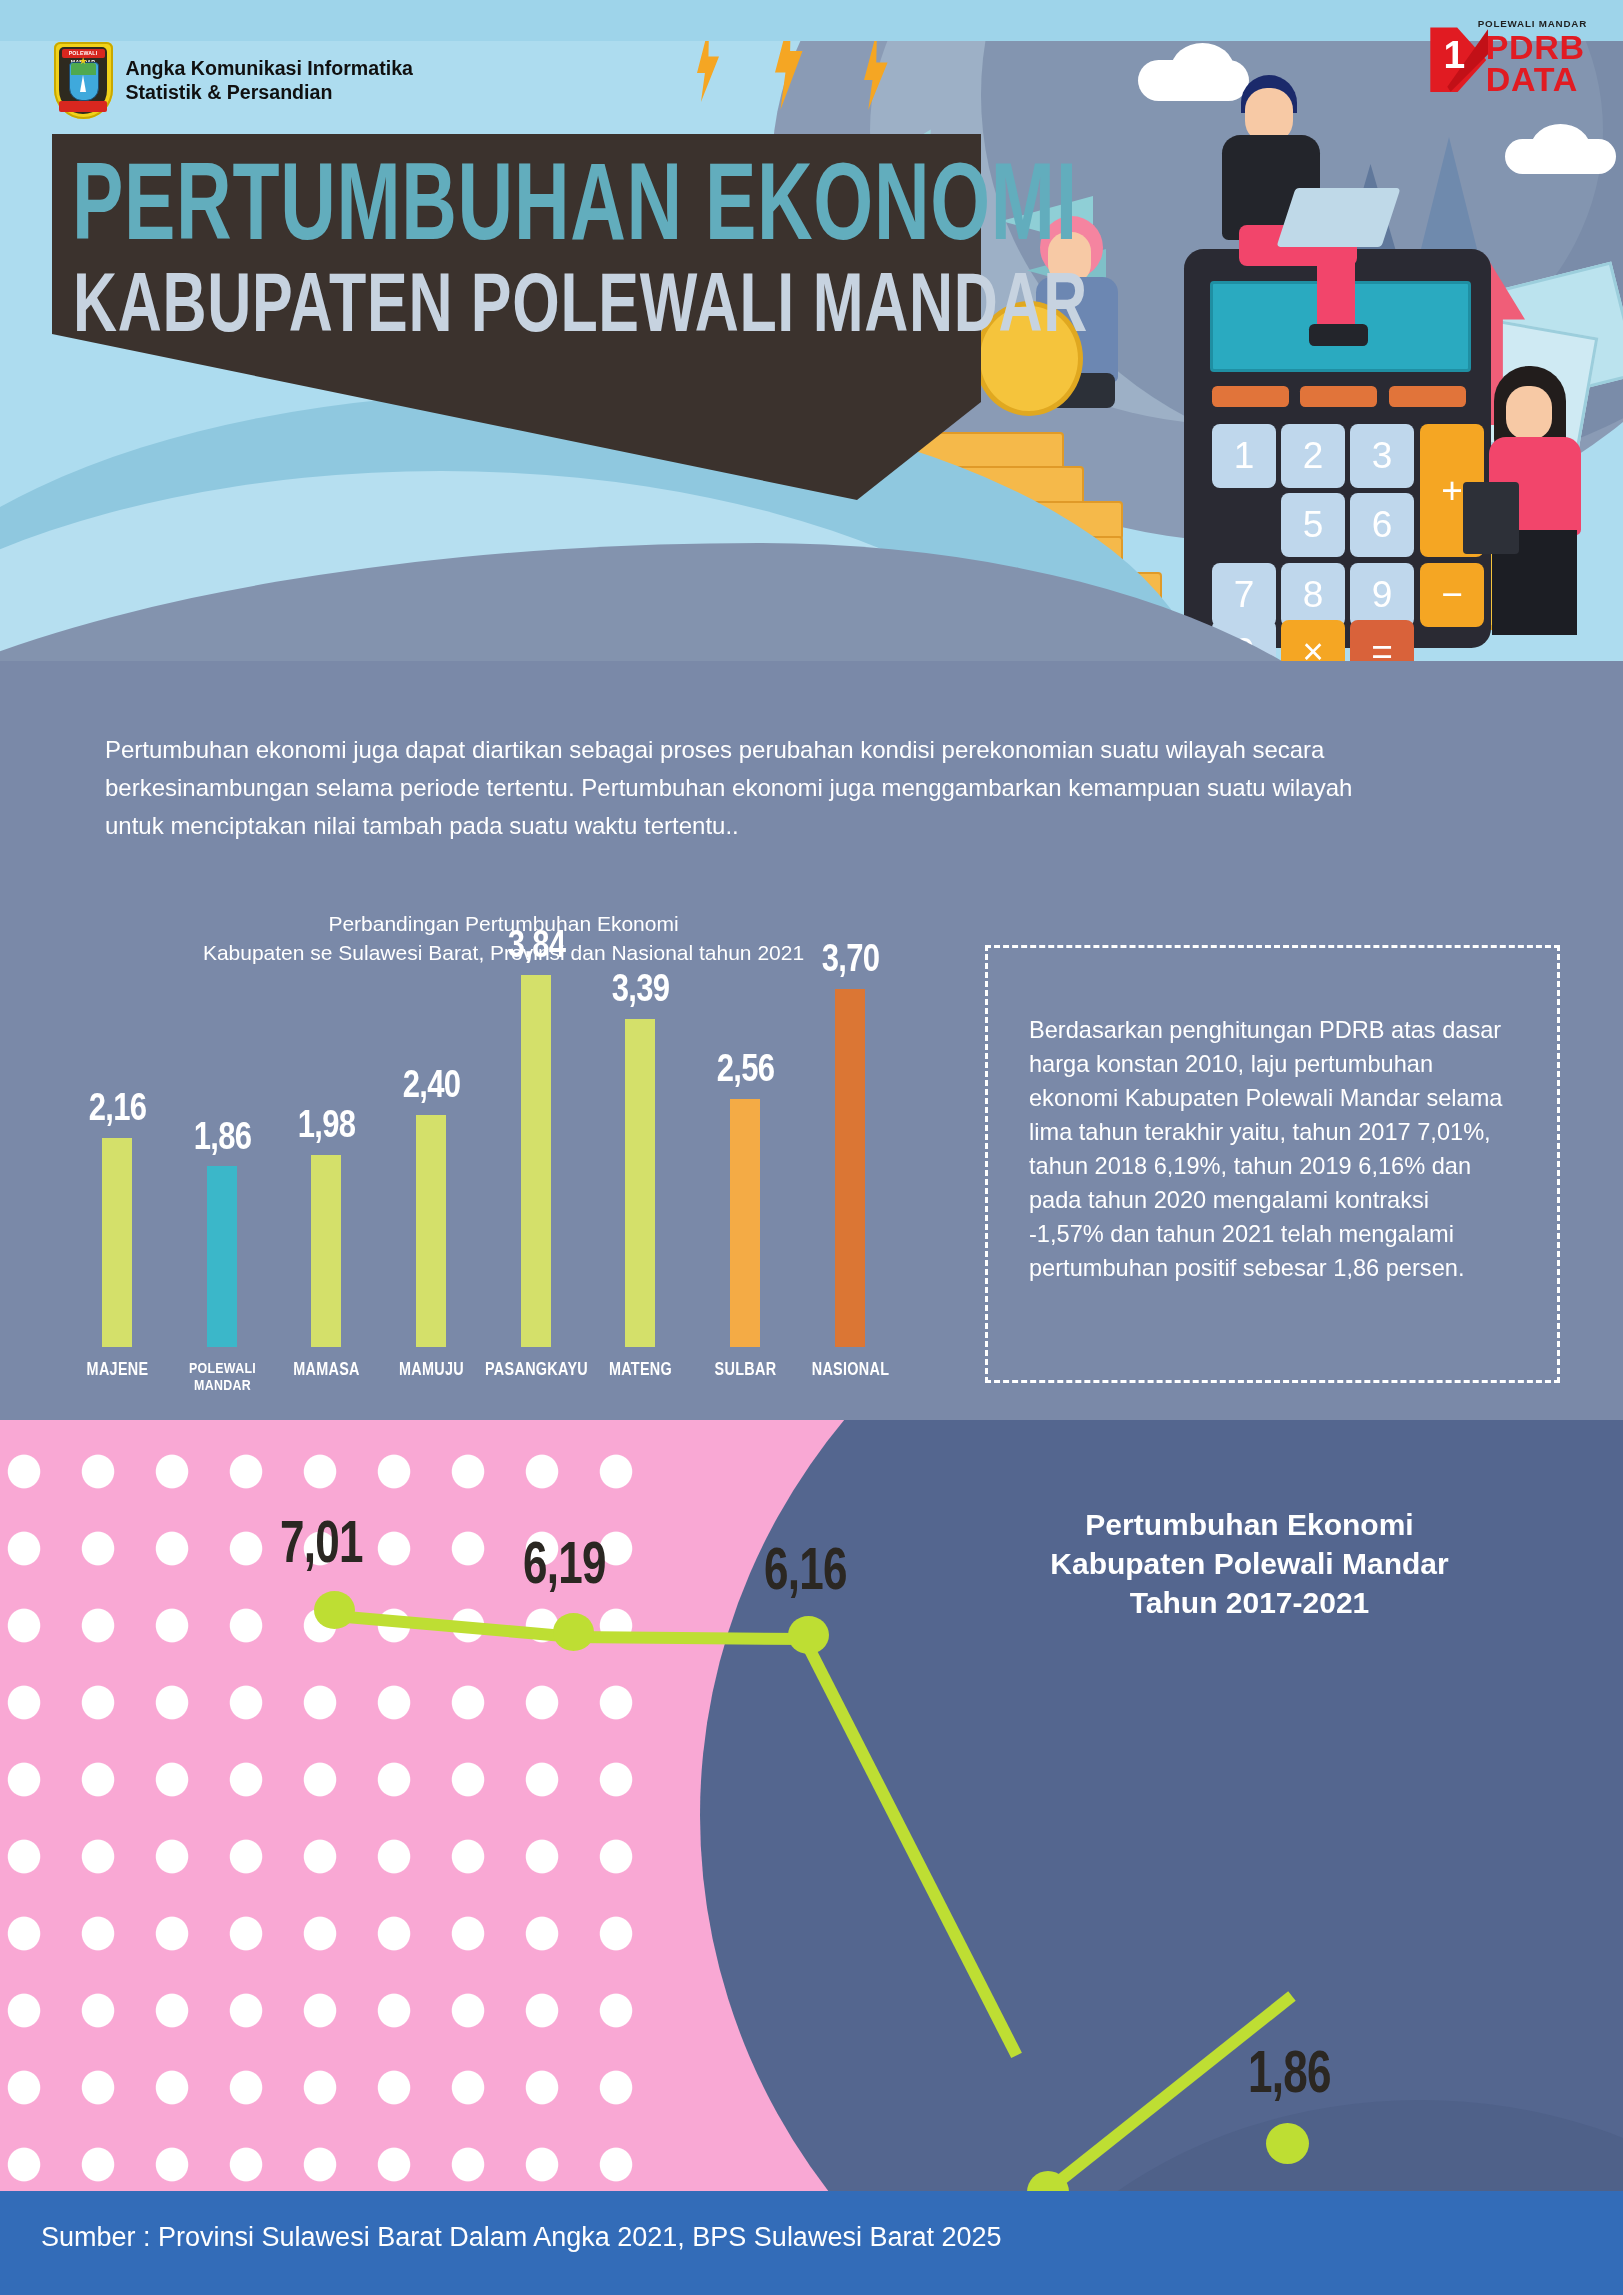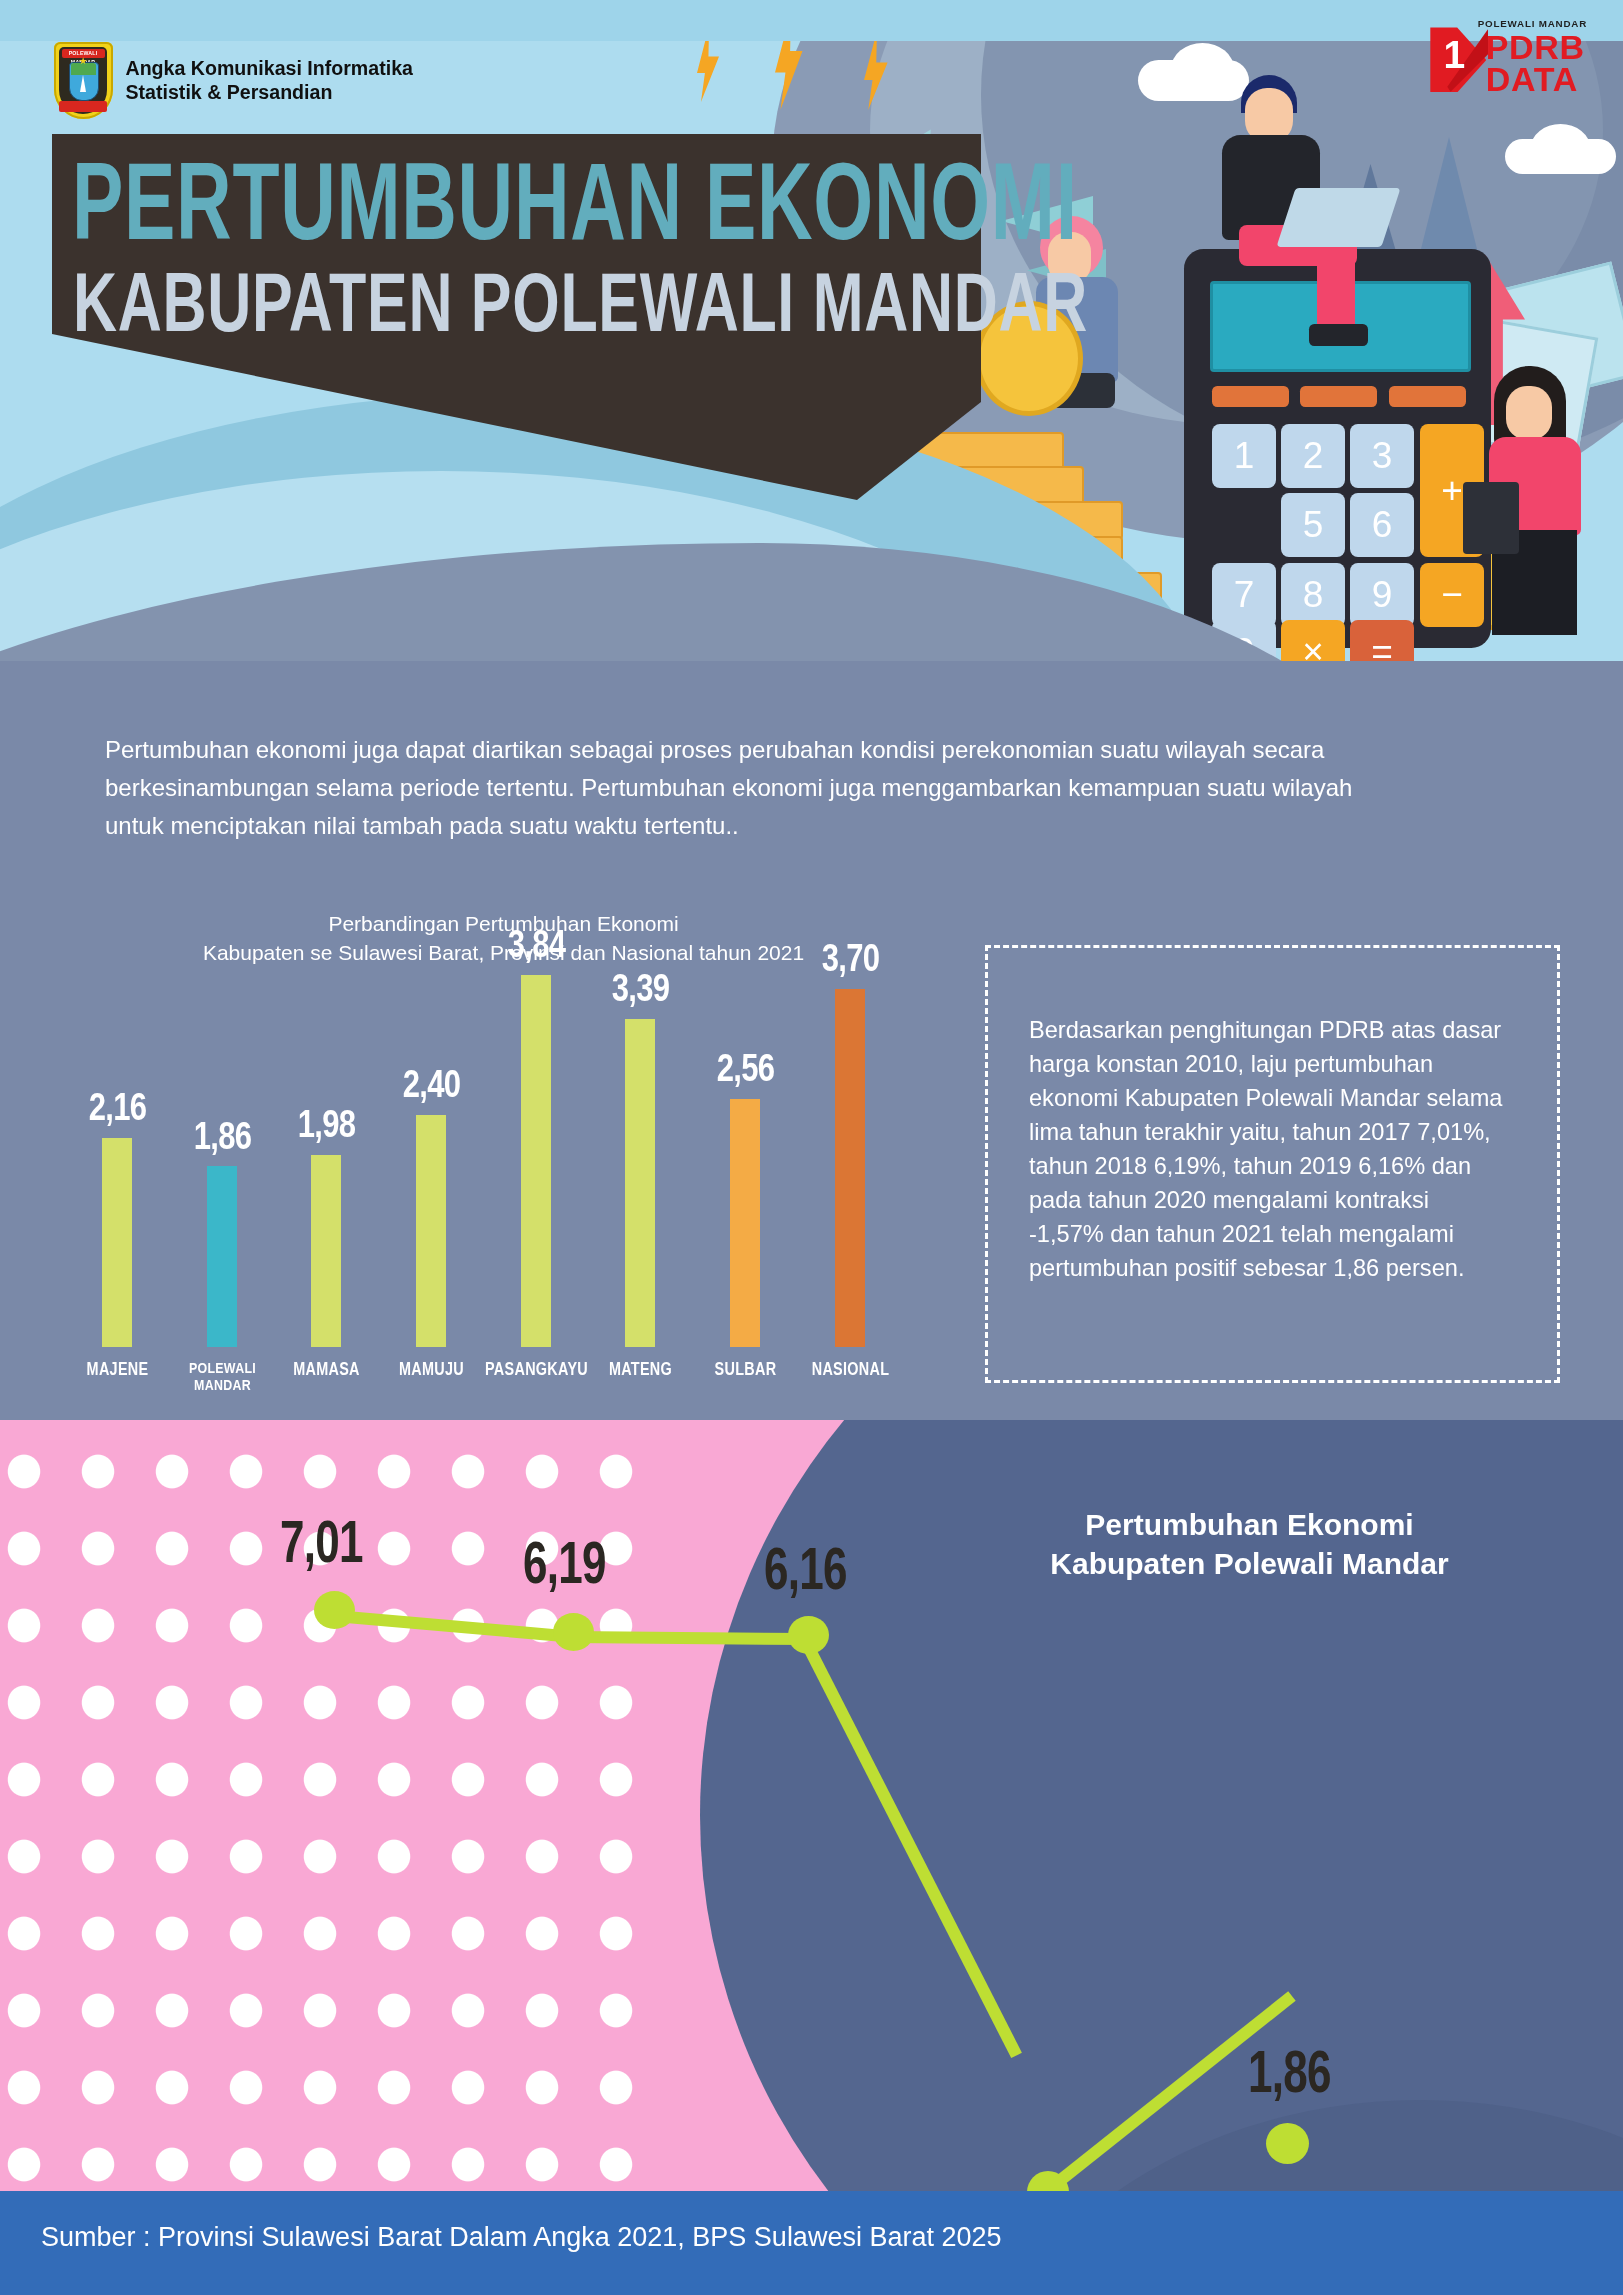--- a/index.html
+++ b/index.html
@@ -310,18 +310,19 @@
   <div class="yr-lab" style="left:310px;top:780px;">2017</div>
   <div class="yr-lab" style="left:543px;top:780px;">2018</div>
   <div class="yr-lab" style="left:780px;top:780px;">2019</div>
   <div class="yr-lab" style="left:1019px;top:780px;">2020</div>
   <div class="yr-lab" style="left:1257px;top:780px;">2021</div>
 </div>
 
 <div class="abs" id="linechart-title">
   <div>Pertumbuhan Ekonomi</div>
   <div>Kabupaten Polewali Mandar</div>
+  <div>Tahun 2017-2021</div>
 </div>
 
 <div class="abs" id="footer">
   <span>Sumber : Provinsi Sulawesi Barat Dalam Angka 2021, BPS Sulawesi Barat 2025</span>
 </div>
 
 
 </body></html>

